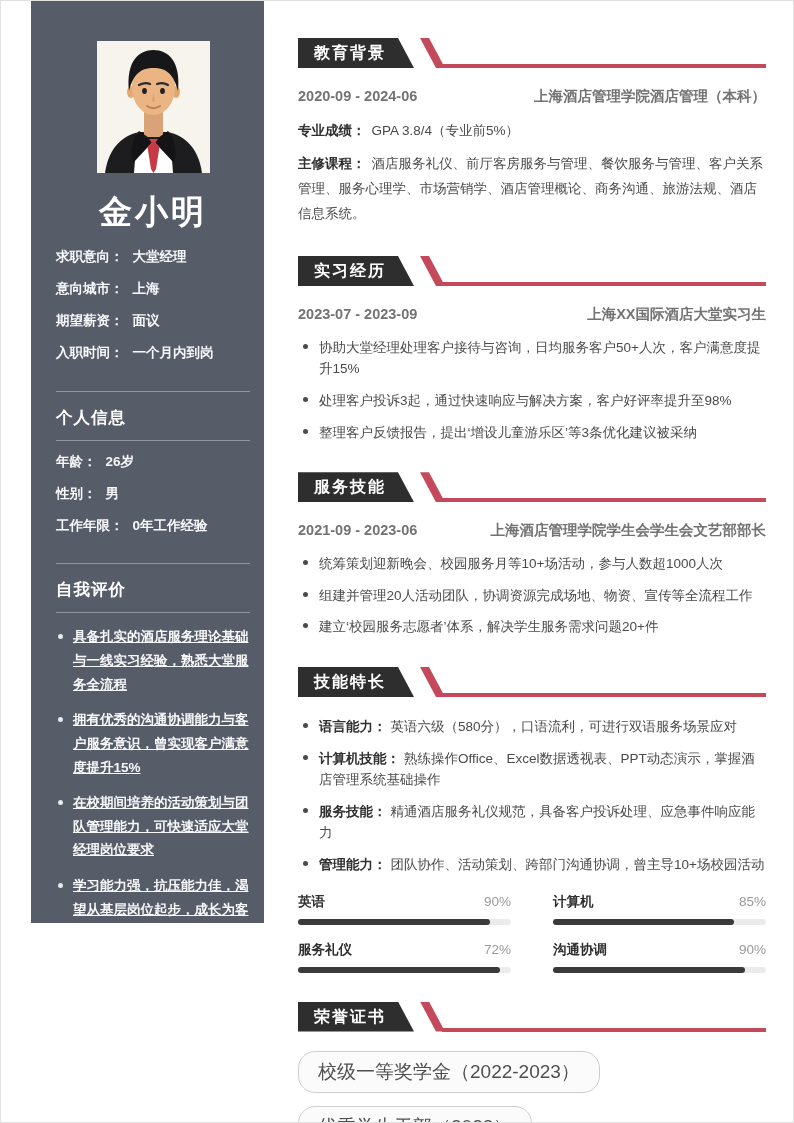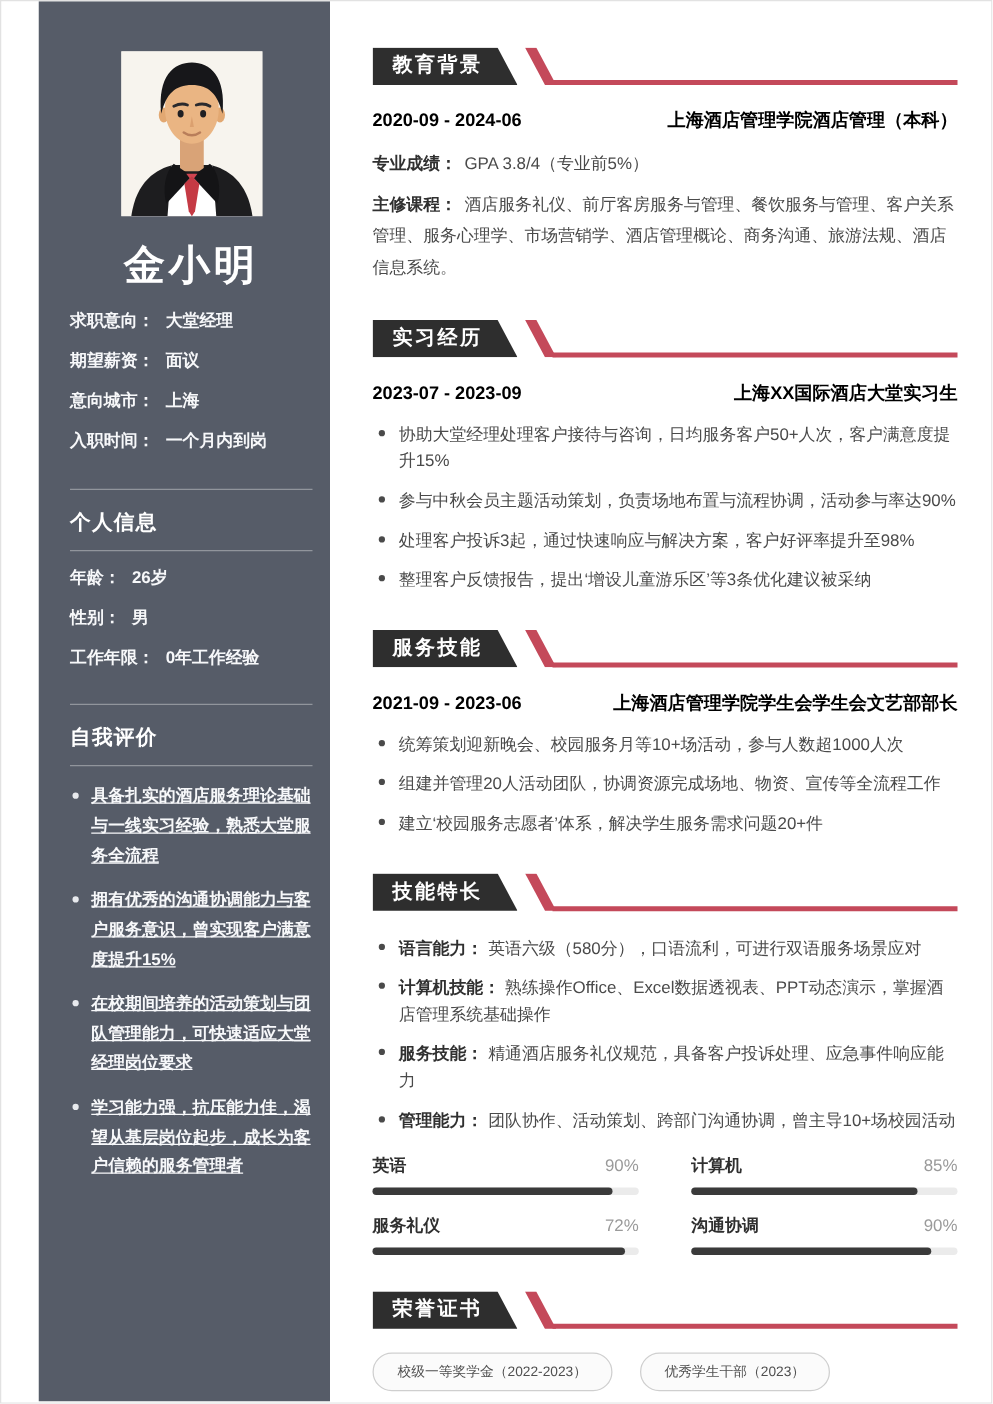--- a/index.html
+++ b/index.html
@@ -4,21 +4,21 @@
 <style>
   * { margin:0; padding:0; box-sizing:border-box; }
   html,body { background:#fff; }
   body { font-family:"Liberation Sans","DejaVu Sans",sans-serif; }
   .page {
     position:relative; width:794px; height:1123px; background:#ffffff;
     border:1px solid #e2e2e2; overflow:hidden;
   }
   
   .sidebar {
-    position:absolute; left:30px; top:0; width:233px; height:1120px;
+    position:absolute; left:30px; top:0; width:233px; height:922px;
     background:#565C68; color:#f7f8fa; padding:40px 14px 20px 25px; overflow:hidden;
   }
   .photo-frame { width:113px; height:132px; margin:0 auto; background:#f7f4ee; overflow:hidden; }
   .photo-frame svg { display:block; }
   .name { text-align:center; font-size:33px; font-weight:bold; letter-spacing:3px; margin:17px 0 12px; color:#ffffff; }
   .kv { display:flex; align-items:flex-start; font-size:13.5px; font-weight:bold; line-height:1.55; margin:11px 0;text-align:right; }
   .kv .k { white-space:nowrap; margin-right:9px; }
   .kv .v { word-break:break-all; }
   .side-sec { margin-top:27px; border-top:1px solid rgba(255,255,255,0.35); padding-top:15px; }
   .side-sec h2 {
@@ -39,21 +39,21 @@
   .sec { margin-bottom:29px;margin-left:12px; }
   .sec-head { display:flex; height:30px; margin-bottom:19px; }
   .badge {
     background:#2E2E2E; color:#fff; font-size:16px; font-weight:bold; letter-spacing:2px;
     line-height:30px; padding:0 28px 0 16px;
     clip-path:polygon(0 0, calc(100% - 16px) 0, 100% 100%, 0 100%);
   }
   .slash { width:30px; height:30px; background:#C4495A; margin-left:2px;
     clip-path:polygon(4px 0, 13px 0, 29px 100%, 20px 100%); }
   .hline { flex:1; align-self:flex-end; height:4px; background:#C4495A; margin-left:-4px; }
-  .meta { display:flex; align-items:baseline; font-size:14.5px; font-weight:bold; color:#000000; margin:2px 0 13px; }
+  .meta { display:flex; align-items:baseline; font-size:14.5px; font-weight:bold; color:#737373; margin:2px 0 13px; }
   .m-center { flex:1; text-align:right; }
   .m-left, .m-right { white-space:nowrap; }
   .kvline { font-size:13.5px; line-height:1.85; color:#4a4a4a; margin:8px 0; }
   .kvline b { color:#303030; margin-right:6px; }
   .bullets { list-style:none; }
   .bullets li {
     position:relative; padding-left:21px; font-size:13.5px; color:#4a4a4a;
     line-height:1.6; margin:10px 0;
   }
   .bullets li::before {
@@ -63,21 +63,21 @@
   .bullets li b { color:#303030; margin-right:4px; }
   .bars { display:grid; grid-template-columns:1fr 1fr; column-gap:42px; row-gap:16px; margin-top:17px; }
   .bar-head { display:flex; justify-content:space-between; align-items:baseline; font-size:13.5px; }
   .bar-head .bl { font-weight:bold; color:#2f2f2f; }
   .bar-head .bp { color:#9a9a9a; }
   .track { height:6px; background:#ebebeb; border-radius:3px; margin-top:8px; }
   .fill { height:6px; background:#3a3a3a; border-radius:3px; }
   .pills { display:flex; flex-wrap:wrap; gap:13px 22px; margin:4px 0 16px; }
   .pill {
     border:1px solid #cfcfcf; border-radius:17px; background:#fbfbfb;
-    padding:7px 19px; font-size:11px; color:#4f4f4f; white-space:nowrap;
+    padding:7px 19px; font-size:19px; color:#4f4f4f; white-space:nowrap;
   }
 </style>
 </head>
 <body>
 
 <div class="page">
 
   <aside class="sidebar">
 
     <div class="photo-frame">
@@ -104,26 +104,26 @@
     </div>
 
     <h1 class="name">金小明</h1>
 
     <div>
       <div class="kv">
         <span class="k">求职意向：</span>
         <span class="v">大堂经理</span>
       </div>
       <div class="kv">
+        <span class="k">意向城市：</span>
+        <span class="v">上海</span>
+      </div>
+      <div class="kv">
         <span class="k">期望薪资：</span>
         <span class="v">面议</span>
-      </div>
-      <div class="kv">
-        <span class="k">意向城市：</span>
-        <span class="v">上海</span>
       </div>
       <div class="kv">
         <span class="k">入职时间：</span>
         <span class="v">一个月内到岗</span>
       </div>
     </div>
 
     <section class="side-sec">
       <h2>个人信息</h2>
       <div class="kv">
@@ -175,21 +175,20 @@
         <div class="slash"></div>
         <div class="hline"></div>
       </div>
       <div class="meta">
         <span class="m-left">2023-07 - 2023-09</span>
         <span class="m-center">上海XX国际酒店</span>
         <span class="m-right">大堂实习生</span>
       </div>
       <ul class="bullets">
         <li>协助大堂经理处理客户接待与咨询，日均服务客户50+人次，客户满意度提升15%</li>
-        <li>参与中秋会员主题活动策划，负责场地布置与流程协调，活动参与率达90%</li>
         <li>处理客户投诉3起，通过快速响应与解决方案，客户好评率提升至98%</li>
         <li>整理客户反馈报告，提出‘增设儿童游乐区’等3条优化建议被采纳</li>
       </ul>
     </section>
 
     <section class="sec">
       <div class="sec-head">
         <div class="badge">服务技能</div>
         <div class="slash"></div>
         <div class="hline"></div>

